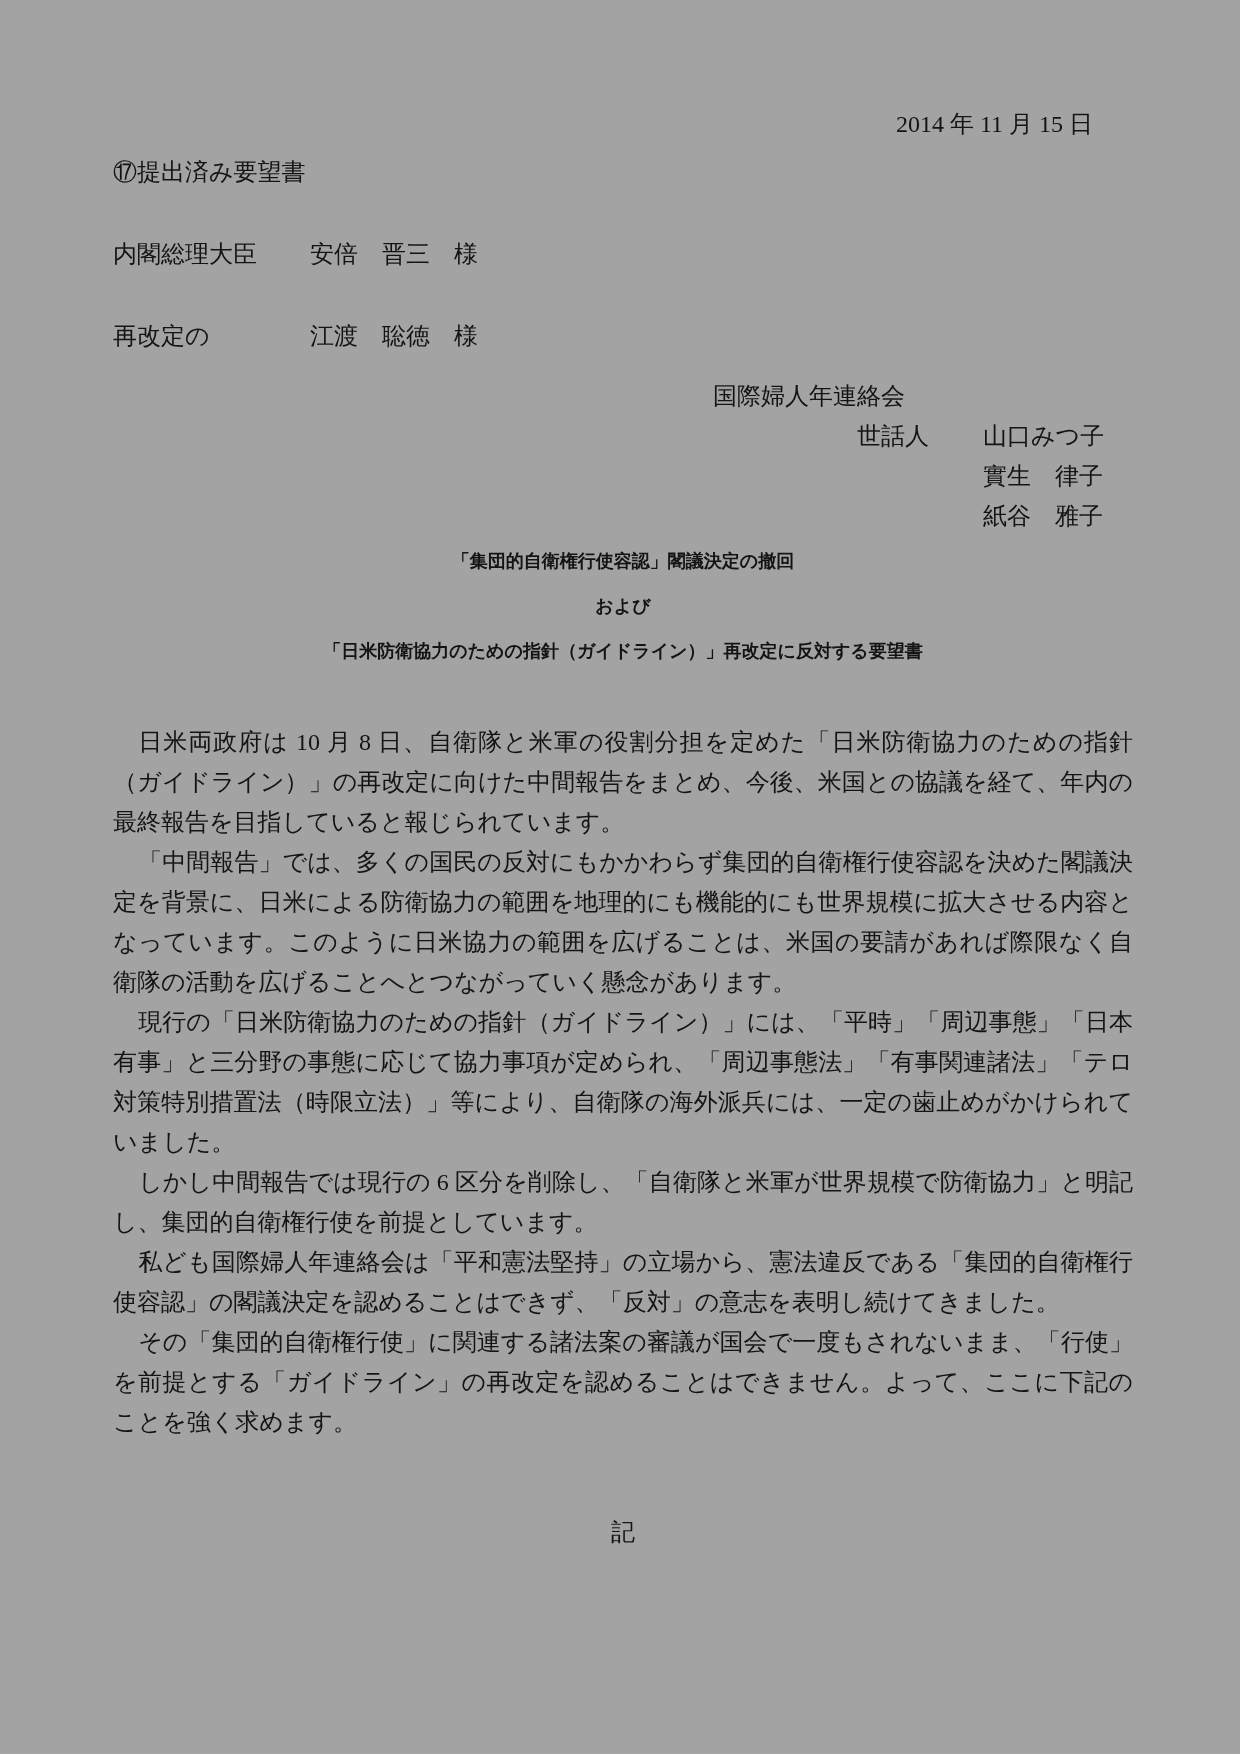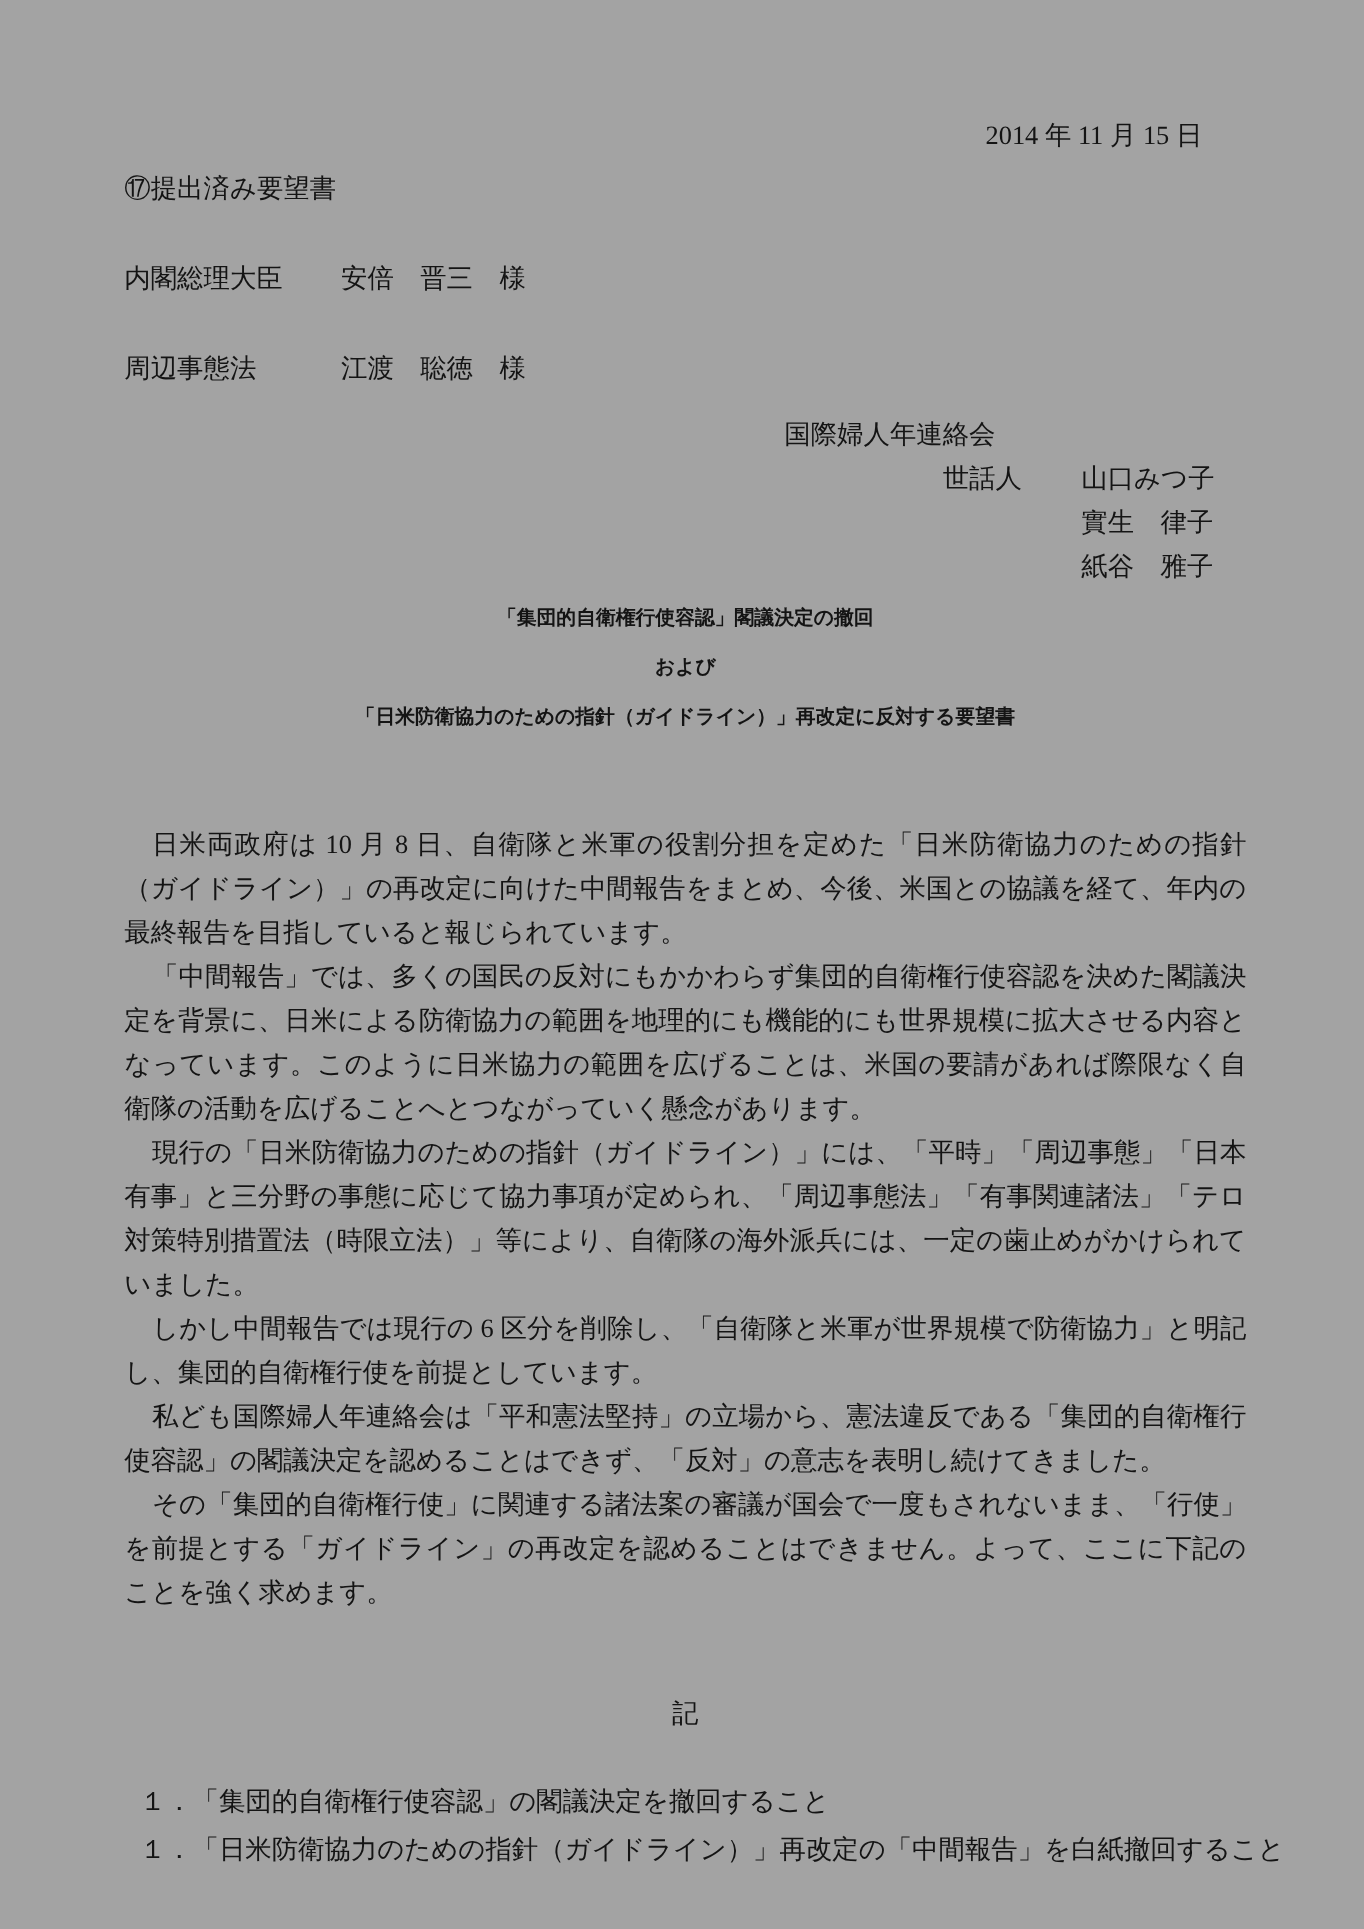--- a/index.html
+++ b/index.html
@@ -60,21 +60,21 @@
     white-space: nowrap;
   }
   .title-block {
     margin-top: 3px;
     text-align: center;
     font-weight: bold;
     font-size: 18px;
     line-height: 45px;
   }
   .body-block {
-    margin-top: 74px;
+    margin-top: 48px;
   }
   .para {
     margin: 0;
     text-indent: 1.05em;
     text-align: justify;
   }
   .record-marker {
     margin-top: 70px;
     text-align: center;
     height: 40px;
@@ -95,21 +95,21 @@
 
   <div class="date-row">2014 年 11 月 15 日</div>
 
   <div class="doc-label">⑰提出済み要望書</div>
 
   <div class="addressee-row">
     <span class="addr-title">内閣総理大臣</span>
     <span class="addr-name">安倍　晋三　様</span>
   </div>
   <div class="addressee-row">
-    <span class="addr-title">周辺事態法</span>
+    <span class="addr-title">再改定の</span>
     <span class="addr-name">江渡　聡徳　様</span>
   </div>
 
   <div class="sender-org">国際婦人年連絡会</div>
 
   <div class="sender-role-row">
     <span class="sender-role">世話人</span>
     <span class="sender-name">山口みつ子</span>
   </div>
   <div class="sender-name-row">實生　律子</div>
@@ -125,18 +125,14 @@
     <p class="para">日米両政府は 10 月 8 日、自衛隊と米軍の役割分担を定めた「日米防衛協力のための指針（ガイドライン）」の再改定に向けた中間報告をまとめ、今後、米国との協議を経て、年内の最終報告を目指していると報じられています。</p>
     <p class="para">「中間報告」では、多くの国民の反対にもかかわらず集団的自衛権行使容認を決めた閣議決定を背景に、日米による防衛協力の範囲を地理的にも機能的にも世界規模に拡大させる内容となっています。このように日米協力の範囲を広げることは、米国の要請があれば際限なく自衛隊の活動を広げることへとつながっていく懸念があります。</p>
     <p class="para">現行の「日米防衛協力のための指針（ガイドライン）」には、「平時」「周辺事態」「日本有事」と三分野の事態に応じて協力事項が定められ、「周辺事態法」「有事関連諸法」「テロ対策特別措置法（時限立法）」等により、自衛隊の海外派兵には、一定の歯止めがかけられていました。</p>
     <p class="para">しかし中間報告では現行の 6 区分を削除し、「自衛隊と米軍が世界規模で防衛協力」と明記し、集団的自衛権行使を前提としています。</p>
     <p class="para">私ども国際婦人年連絡会は「平和憲法堅持」の立場から、憲法違反である「集団的自衛権行使容認」の閣議決定を認めることはできず、「反対」の意志を表明し続けてきました。</p>
     <p class="para">その「集団的自衛権行使」に関連する諸法案の審議が国会で一度もされないまま、「行使」を前提とする「ガイドライン」の再改定を認めることはできません。よって、ここに下記のことを強く求めます。</p>
   </div>
 
   <div class="record-marker">記</div>
 
-  <div class="demands">
-    <div class="demand">１．「集団的自衛権行使容認」の閣議決定を撤回すること</div>
-    <div class="demand">１．「日米防衛協力のための指針（ガイドライン）」再改定の「中間報告」を白紙撤回すること</div>
-  </div>
 
 </div>
 
 </body></html>

